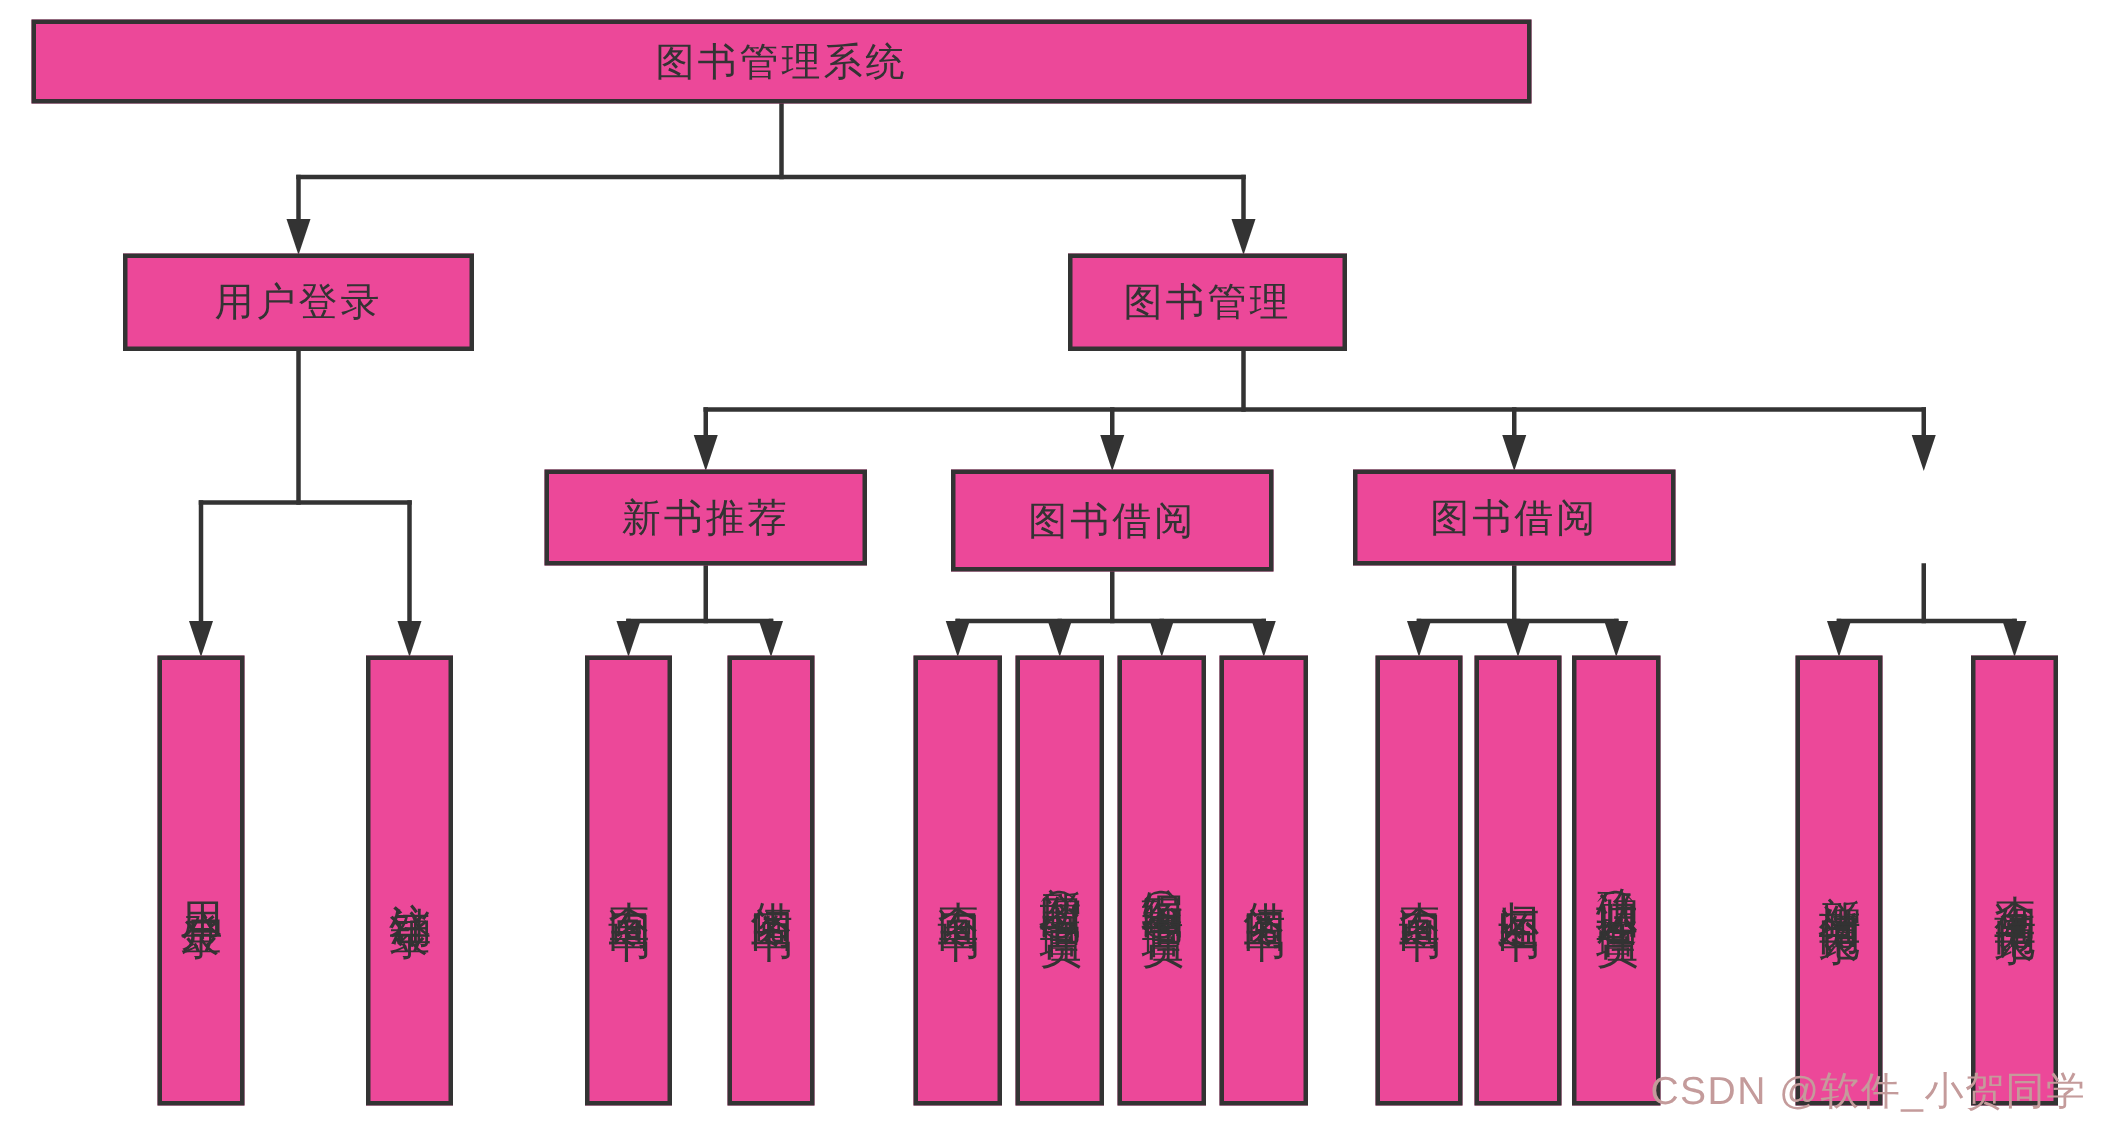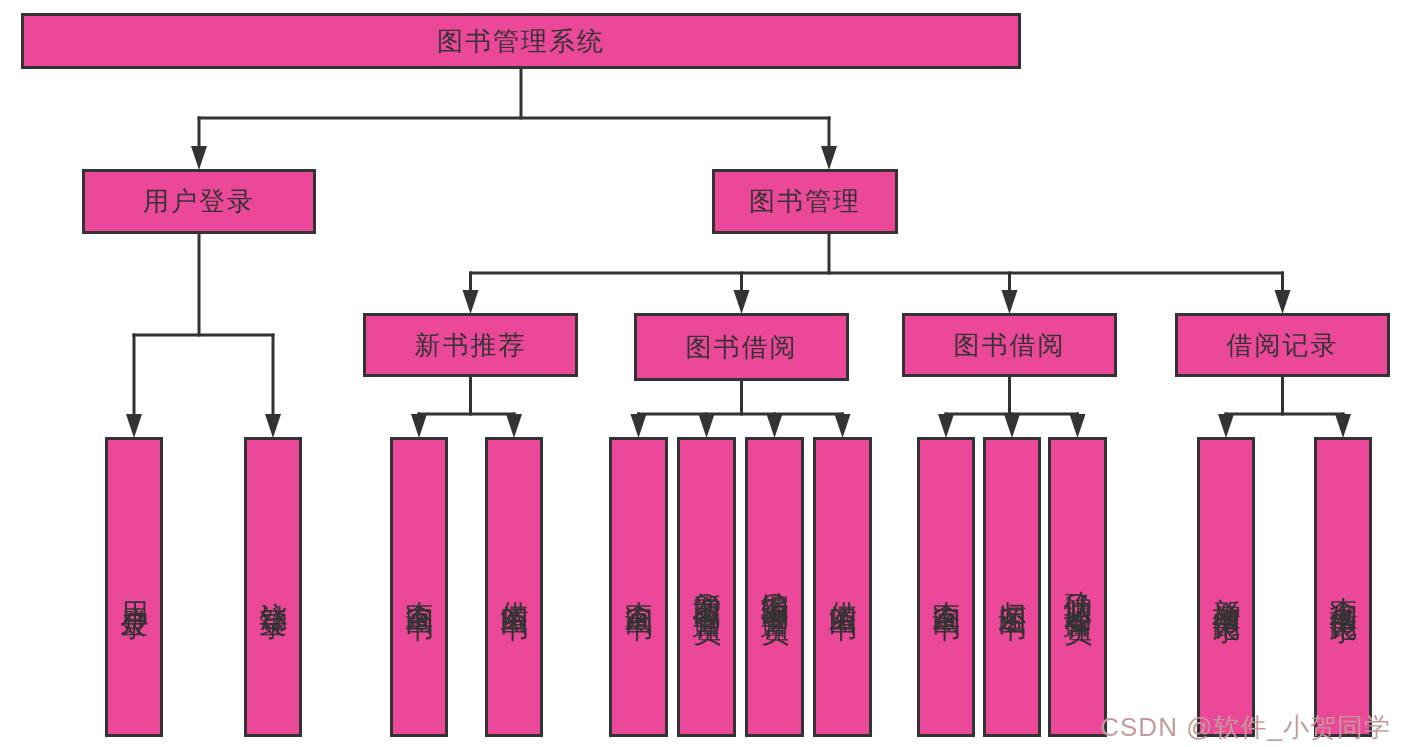--- a/index.html
+++ b/index.html
@@ -121,23 +121,20 @@
     </div>
     <div class="node" style="left: 363px; top: 313px; width: 215px; height: 64px; text-align: right;">
       <span class="node-label">新书推荐</span>
     </div>
     <div class="node" style="left: 634px; top: 313px; width: 215px; height: 68px;">
       <span class="node-label">图书借阅</span>
     </div>
     <div class="node" style="left: 902px; top: 313px; width: 215px; height: 64px;">
       <span class="node-label">图书借阅</span>
     </div>
-    <div class="node" style="left: 1175px; top: 313px; width: 215px; height: 64px;">
-      <span class="node-label">借阅记录</span>
-    </div>
     <div class="node vertical" style="left: 105px; top: 437px; width: 58px; height: 300px;">
       <span class="node-label">用户登录</span>
     </div>
     <div class="node vertical" style="left: 244px; top: 437px; width: 58px; height: 300px;">
       <span class="node-label">注销登录</span>
     </div>
     <div class="node vertical" style="left: 390px; top: 437px; width: 58px; height: 300px;">
       <span class="node-label">查询图书</span>
     </div>
     <div class="node vertical" style="left: 485px; top: 437px; width: 58px; height: 300px;">

